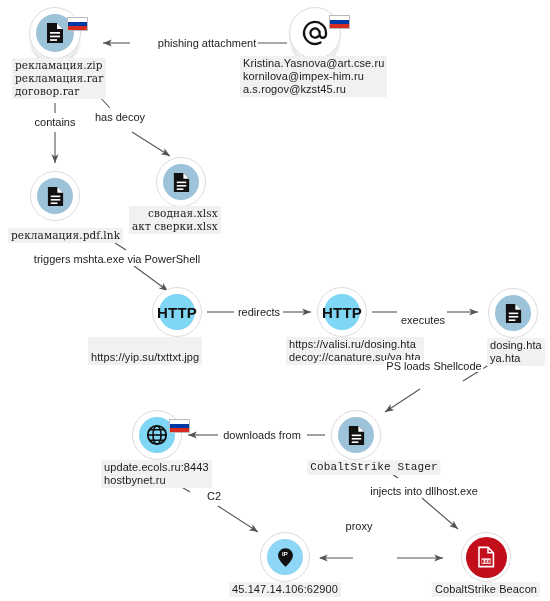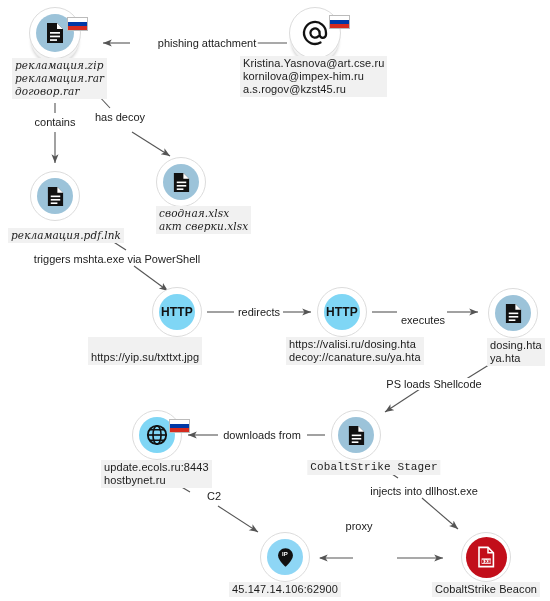--- a/index.html
+++ b/index.html
@@ -25,41 +25,41 @@
   .disc{border-radius:50%;display:flex;align-items:center;justify-content:center;}
 
   
   .label{
     position:absolute;transform:translateX(-50%);
     background:#f1f1f1;color:#1b1b1b;
     padding:1px 3px;white-space:pre;line-height:13px;
     letter-spacing:0.1px;
   }
   .label.lat{font-size:11px;}
-  .label.cyr{font-family:"DejaVu Serif",serif;font-size:10.5px;line-height:13px;font-style:italic;}
+  .label.cyr{font-family:"DejaVu Serif",serif;font-size:10.5px;line-height:13px;}
   .label.left{transform:translateX(0);}
 
   
   .elabel{
     position:absolute;transform:translate(-50%,-50%);
     font-size:11px;color:#1b1b1b;background:#ffffff;
     padding:0 2px;white-space:nowrap;line-height:12px;
   }
 
   .flag{
     position:absolute;width:21px;height:14px;
     border:0.5px solid #bbb;box-sizing:border-box;overflow:hidden;
     background:#fff;
   }
   .flag i{display:block;height:33.33%;}
   .flag .w{background:#ffffff;}
   .flag .b{background:#0039a6;}
   .flag .r{background:#d52b1e;}
 
-  .httptxt{font-size:12px;font-weight:bold;color:#111;letter-spacing:0.2px;}
+  .httptxt{font-size:15px;font-weight:bold;color:#111;letter-spacing:0.2px;}
   .iptxt{position:absolute;font-size:6px;font-weight:bold;color:#fff;letter-spacing:.2px;}
 </style>
 </head>
 <body>
 
 <div id="canvas">
 
   <svg class="edges" viewBox="0 0 550 601">
     <defs>
       <marker id="ah" markerWidth="9" markerHeight="9" refX="8" refY="3.2" orient="auto" markerUnits="strokeWidth">
@@ -183,21 +183,21 @@
         <svg width="19" height="21" viewBox="0 0 20 22">
           <path d="M2,1 H12 L18,7 V21 H2 Z" fill="#111111"></path>
           <path d="M12,1 L18,7 H12 Z" fill="#ffffff"></path>
           <rect x="5" y="10" width="10" height="1.7" fill="#ffffff"></rect>
           <rect x="5" y="13.6" width="10" height="1.7" fill="#ffffff"></rect>
           <rect x="5" y="17.2" width="7" height="1.7" fill="#ffffff"></rect>
         </svg>
       </div>
     </div>
   </div>
-  <div class="label cyr left" style="left:156px;top:206px;"><span>сводная.xlsx</span><br><span>акт сверки.xlsx</span></div>
+  <div class="label cyr left" style="left:129px;top:206px;text-align:right;"><span>сводная.xlsx</span><br><span>акт сверки.xlsx</span></div>
 
   <div class="node" style="left:177px;top:312px;">
     <div class="ring" style="width:50px;height:50px;background:#ffffff;border:1px solid #dcdcdc;">
       <div class="disc" style="width:36px;height:36px;background:#7fd6f5;">
         <span class="httptxt">HTTP</span>
       </div>
     </div>
   </div>
   <div class="label lat left" style="left:88px;top:337px;"><br><span>https://yip.su/txttxt.jpg</span></div>
 
@@ -284,19 +284,19 @@
     </div>
   </div>
   <div class="label lat" style="left:486px;top:582px;"><span>CobaltStrike Beacon</span></div>
 
   <div class="elabel" style="left:207px;top:43px;">phishing attachment</div>
   <div class="elabel" style="left:55px;top:122px;">contains</div>
   <div class="elabel" style="left:120px;top:117px;">has decoy</div>
   <div class="elabel" style="left:117px;top:259px;">triggers mshta.exe via PowerShell</div>
   <div class="elabel" style="left:259px;top:312px;">redirects</div>
   <div class="elabel" style="left:423px;top:312px;margin-top:8px;">executes</div>
-  <div class="elabel" style="left:434px;top:384px;">PS loads Shellcode</div>
+  <div class="elabel" style="left:434px;top:366px;">PS loads Shellcode</div>
   <div class="elabel" style="left:262px;top:435px;">downloads from</div>
   <div class="elabel" style="left:214px;top:496px;">C2</div>
   <div class="elabel" style="left:424px;top:491px;">injects into dllhost.exe</div>
   <div class="elabel" style="left:359px;top:526px;">proxy</div>
 
 </div>
 
 </body></html>

